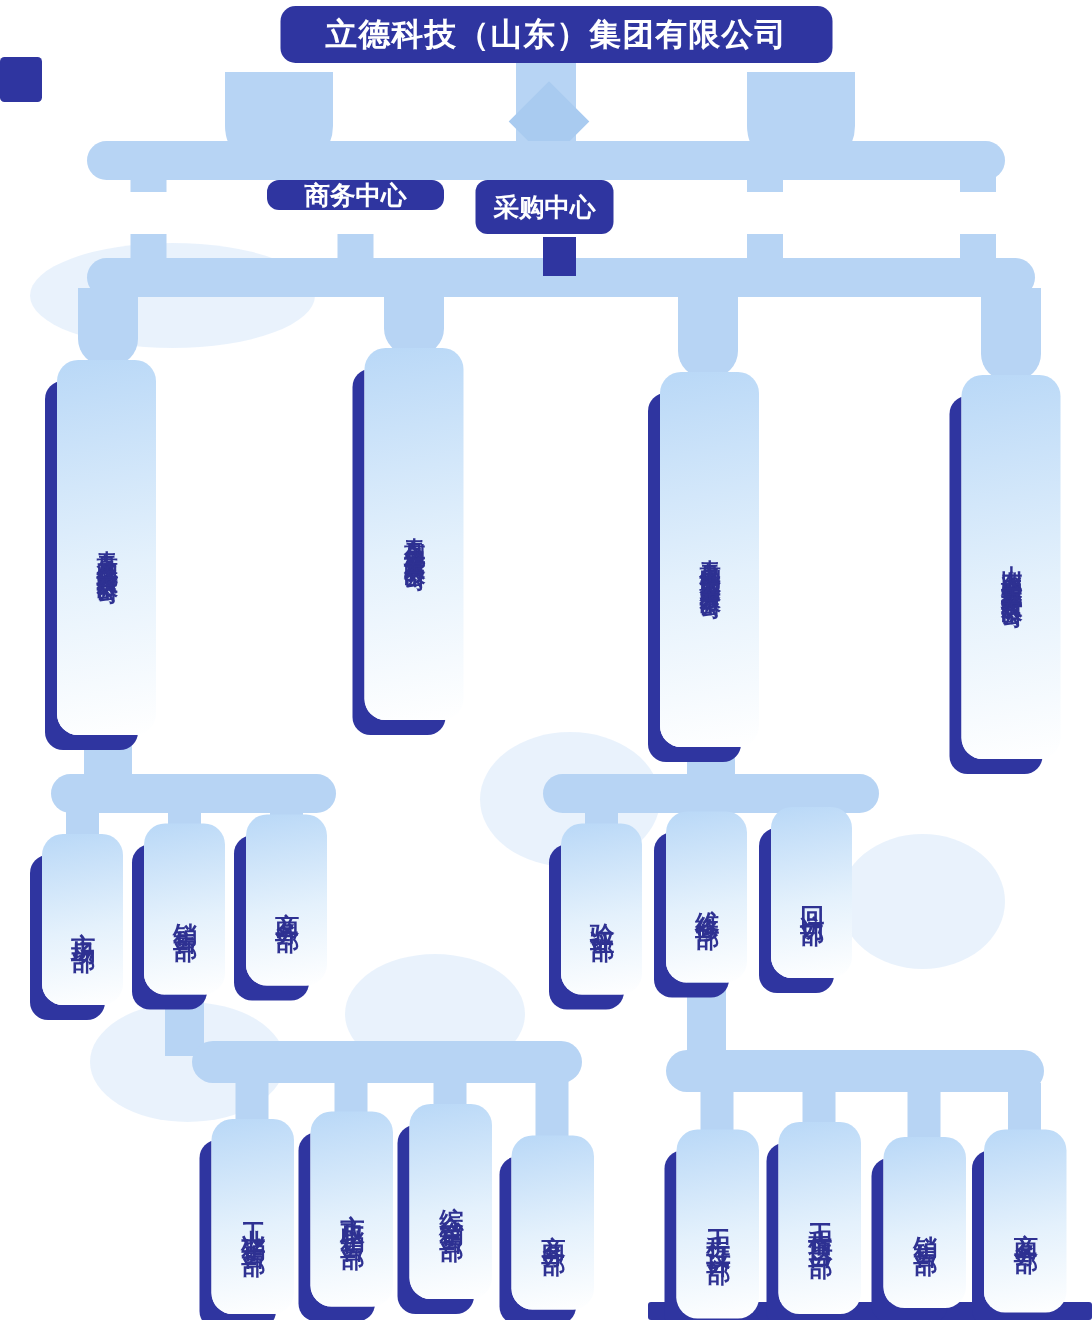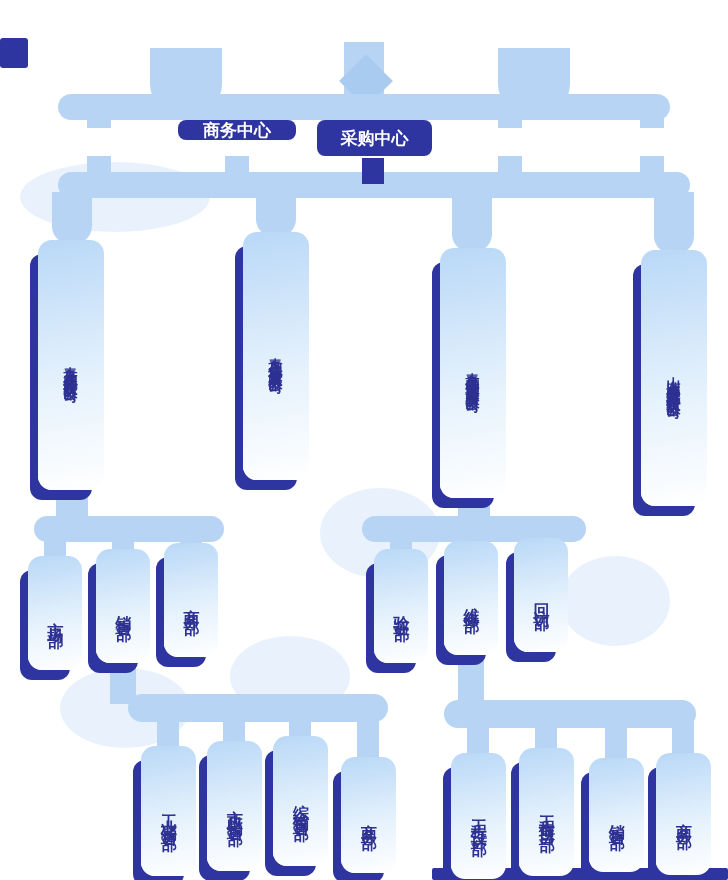--- a/index.html
+++ b/index.html
@@ -91,25 +91,28 @@
   <div class="conn" style="left:444px;top:700px;width:252px;height:28px;border-radius:14px;"></div>
   <div class="conn" style="left:467px;top:722px;width:22px;height:32px;"></div>
   <div class="conn" style="left:535px;top:722px;width:22px;height:28px;"></div>
   <div class="conn" style="left:605px;top:722px;width:22px;height:38px;"></div>
   <div class="conn" style="left:672px;top:722px;width:22px;height:32px;"></div>
 
   <div class="block" style="left:0;top:38px;width:28px;height:30px;border-radius:3px;"></div>
   <div class="block" style="left:362px;top:158px;width:22px;height:26px;"></div>
   <div class="block" style="left:432px;top:868px;width:296px;height:12px;border-radius:2px;"></div>
 
+  <div class="dark-box title-box" style="left:187px;top:4px;width:368px;height:38px;">
+    <span>立德科技（山东）集团有限公司</span>
+  </div>
 
   <div class="dark-box center-box" style="left:178px;top:120px;width:118px;height:20px;">
     <span>商务中心</span>
   </div>
-  <div class="dark-box center-box" style="left:317px;top:120px;width:115px;height:36px;">
+  <div class="dark-box center-box" style="left:317px;top:120px;width:92px;height:36px;">
     <span>采购中心</span>
   </div>
 
   <div class="vbox sub" style="left:38px;top:240px;width:66px;height:250px;">
     <span>青岛立德创先科技有限公司</span>
   </div>
   <div class="vbox sub" style="left:243px;top:232px;width:66px;height:248px;">
     <span>青岛创先科技发展有限公司</span>
   </div>
   <div class="vbox sub" style="left:440px;top:248px;width:66px;height:250px;">

